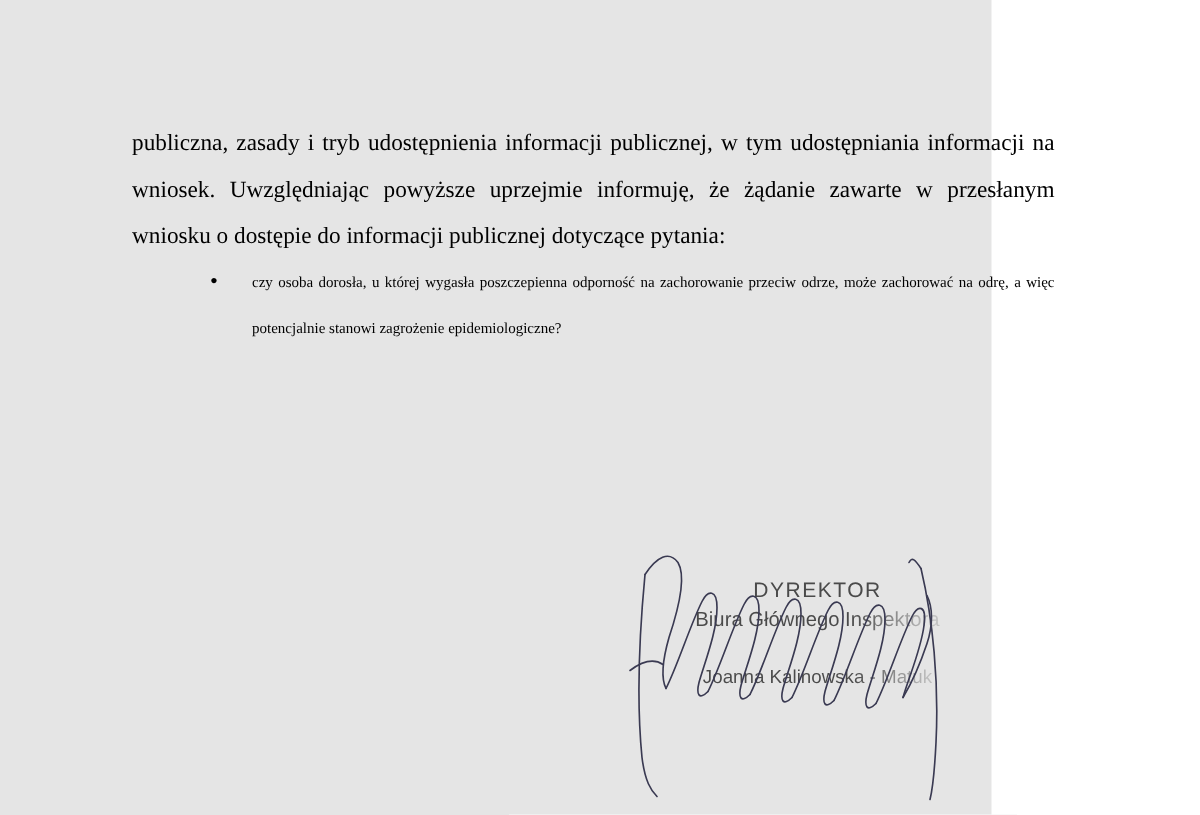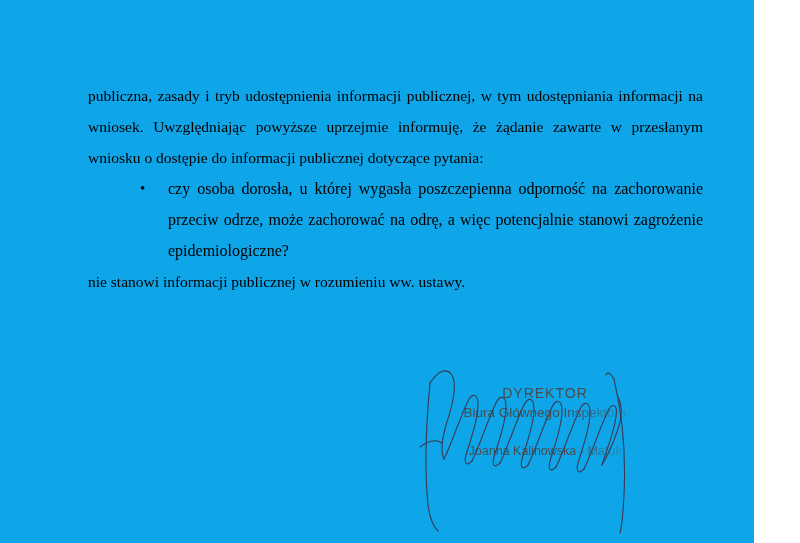--- a/index.html
+++ b/index.html
@@ -10,23 +10,23 @@
   body {
     width: 800px;
     height: 543px;
     font-family: "Liberation Serif", serif;
     color: #000000;
     position: relative;
     overflow: hidden;
   }
   .page {
     position: relative;
-    width: 754px;
+    width: 661px;
     height: 543px;
-    background: #0ea5e9;
+    background: #e5e5e5;
   }
   .body-text {
     position: absolute;
     left: 88px;
     top: 80px;
     width: 615px;
   }
   .para {
     font-size: 15.5px;
     line-height: 31px;
@@ -37,23 +37,23 @@
   .para.nojust {
     text-align: left;
   }
   .bullet-list {
     margin: 0;
     padding: 0;
     list-style: none;
   }
   .bullet-item {
     position: relative;
-    margin: 0 0 0 46px;
+    margin: 0 0 11px 46px;
     padding-left: 34px;
-    font-size: 16px;
+    font-size: 10px;
     line-height: 31px;
     text-align: justify;
     text-justify: inter-word;
   }
   .bullet-item::before {
     content: "\2022";
     position: absolute;
     left: 6px;
     top: 0;
     font-size: 15px;
@@ -112,21 +112,20 @@
 
 <div class="page">
 
   <div class="body-text">
     <p class="para">publiczna, zasady i tryb udostępnienia informacji publicznej, w tym udostępniania informacji na wniosek. Uwzględniając powyższe uprzejmie informuję, że żądanie zawarte w przesłanym wniosku  o dostępie do informacji publicznej dotyczące pytania:</p>
 
     <ul class="bullet-list">
       <li class="bullet-item">czy osoba dorosła, u której wygasła poszczepienna odporność na zachorowanie przeciw odrze, może zachorować na odrę, a więc potencjalnie stanowi zagrożenie epidemiologiczne?</li>
     </ul>
 
-    <p class="para nojust closing">nie stanowi informacji publicznej w rozumieniu ww. ustawy.</p>
   </div>
 
   <div class="signature-block">
     <div class="sig-lines">
       <div class="sig-title">DYREKTOR</div>
       <div class="sig-office fade-right">Biura Głównego Inspektora</div>
       <div class="sig-name fade-right">Joanna Kalinowska - Matuk</div>
     </div>
 
     <svg class="sig-svg" viewBox="0 0 300 180" xmlns="http://www.w3.org/2000/svg">

